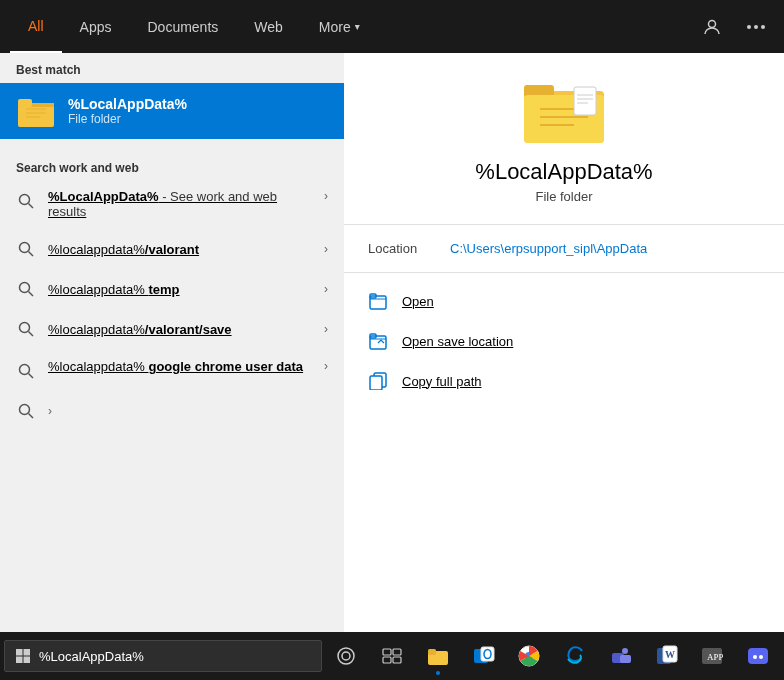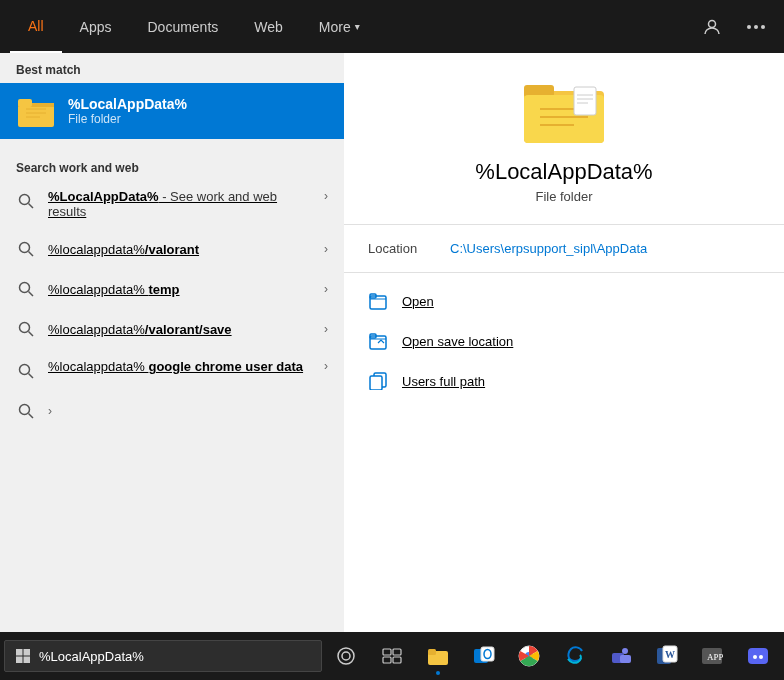--- a/index.html
+++ b/index.html
@@ -452,21 +452,21 @@
       <span class="action-label">Open save location</span>
     </div>
 
     <div class="action-item">
       <div class="action-icon">
         <svg width="18" height="18" viewBox="0 0 18 18" fill="none">
           <rect x="5" y="1" width="12" height="14" rx="1.5" stroke="#0078d4" stroke-width="1.5"></rect>
           <rect x="1" y="4" width="12" height="14" rx="1.5" fill="#fff" stroke="#0078d4" stroke-width="1.5"></rect>
         </svg>
       </div>
-      <span class="action-label">Users full path</span>
+      <span class="action-label">Copy full path</span>
     </div>
   </div>
 </div>
 
 <div class="taskbar">
 
   <div class="taskbar-search">
     <svg width="16" height="16" viewBox="0 0 16 16">
       <rect x="1" y="1" width="6.5" height="6.5" fill="#ccc"></rect>
       <rect x="8.5" y="1" width="6.5" height="6.5" fill="#ccc"></rect>

